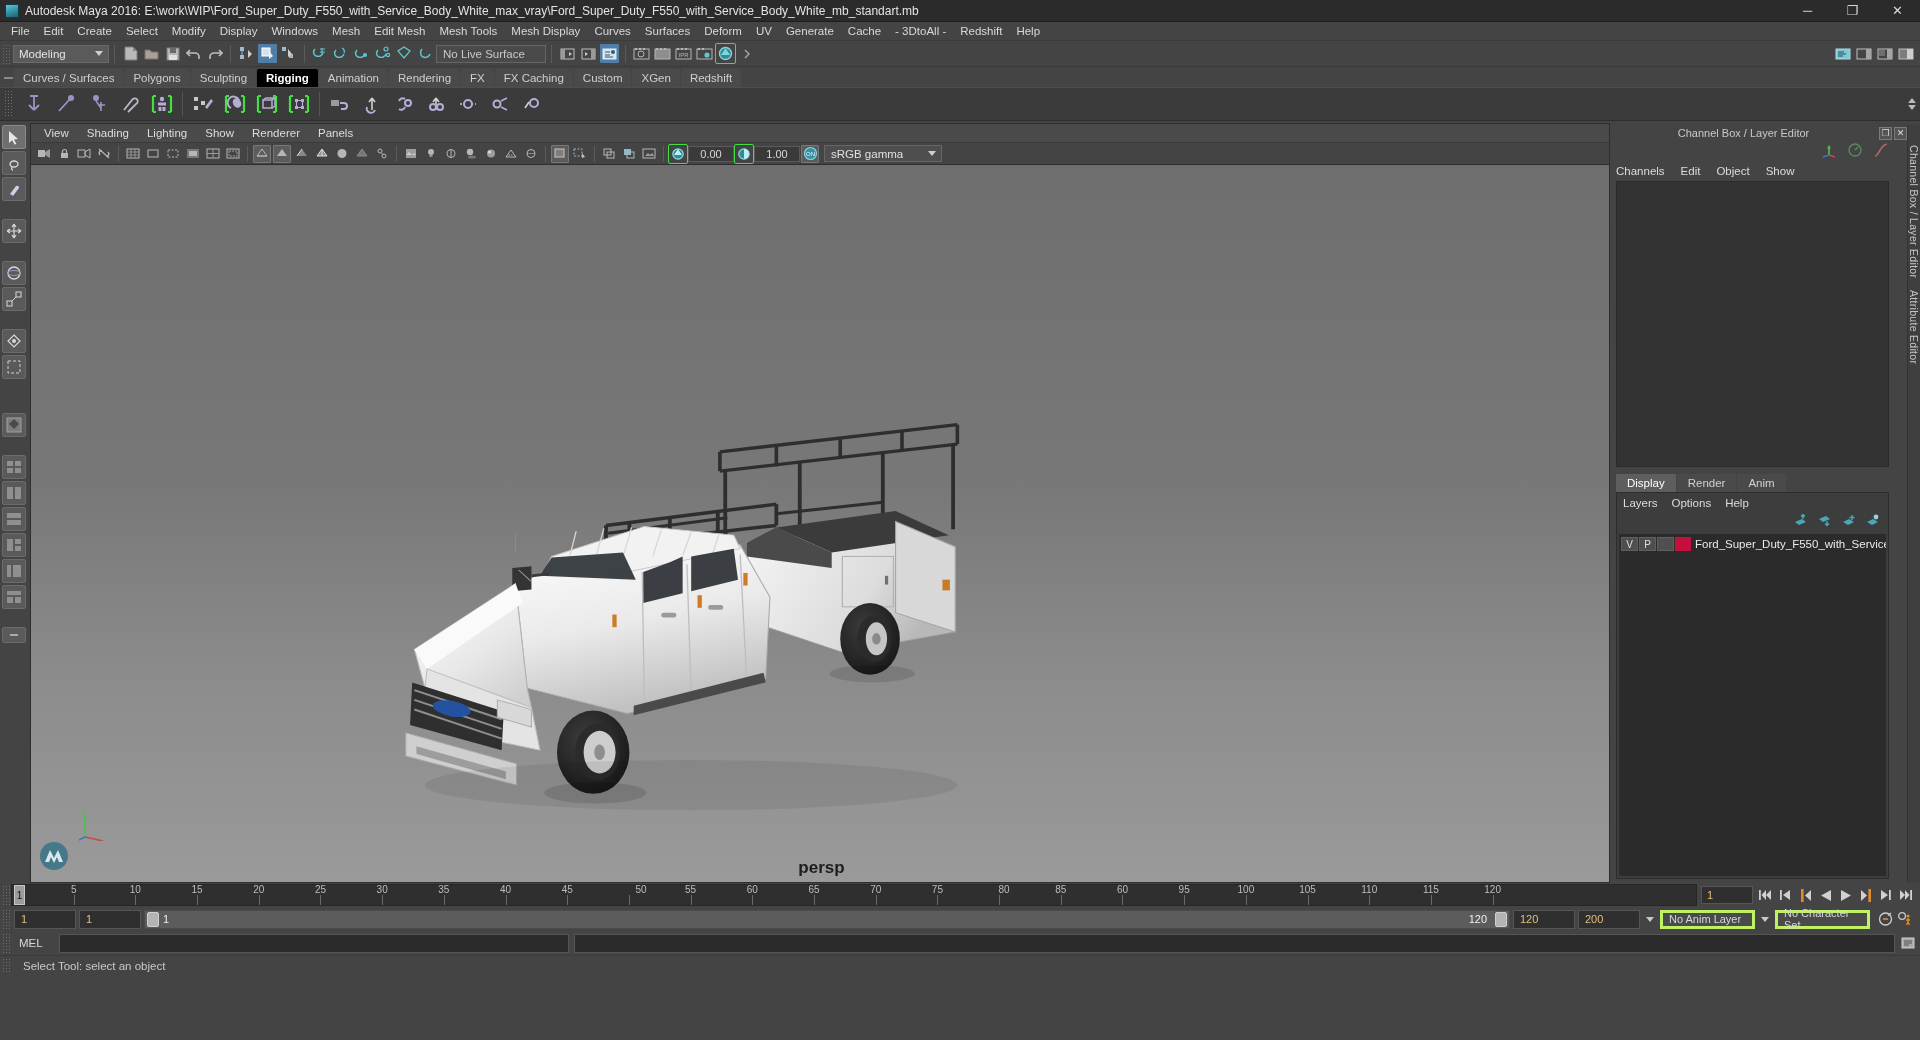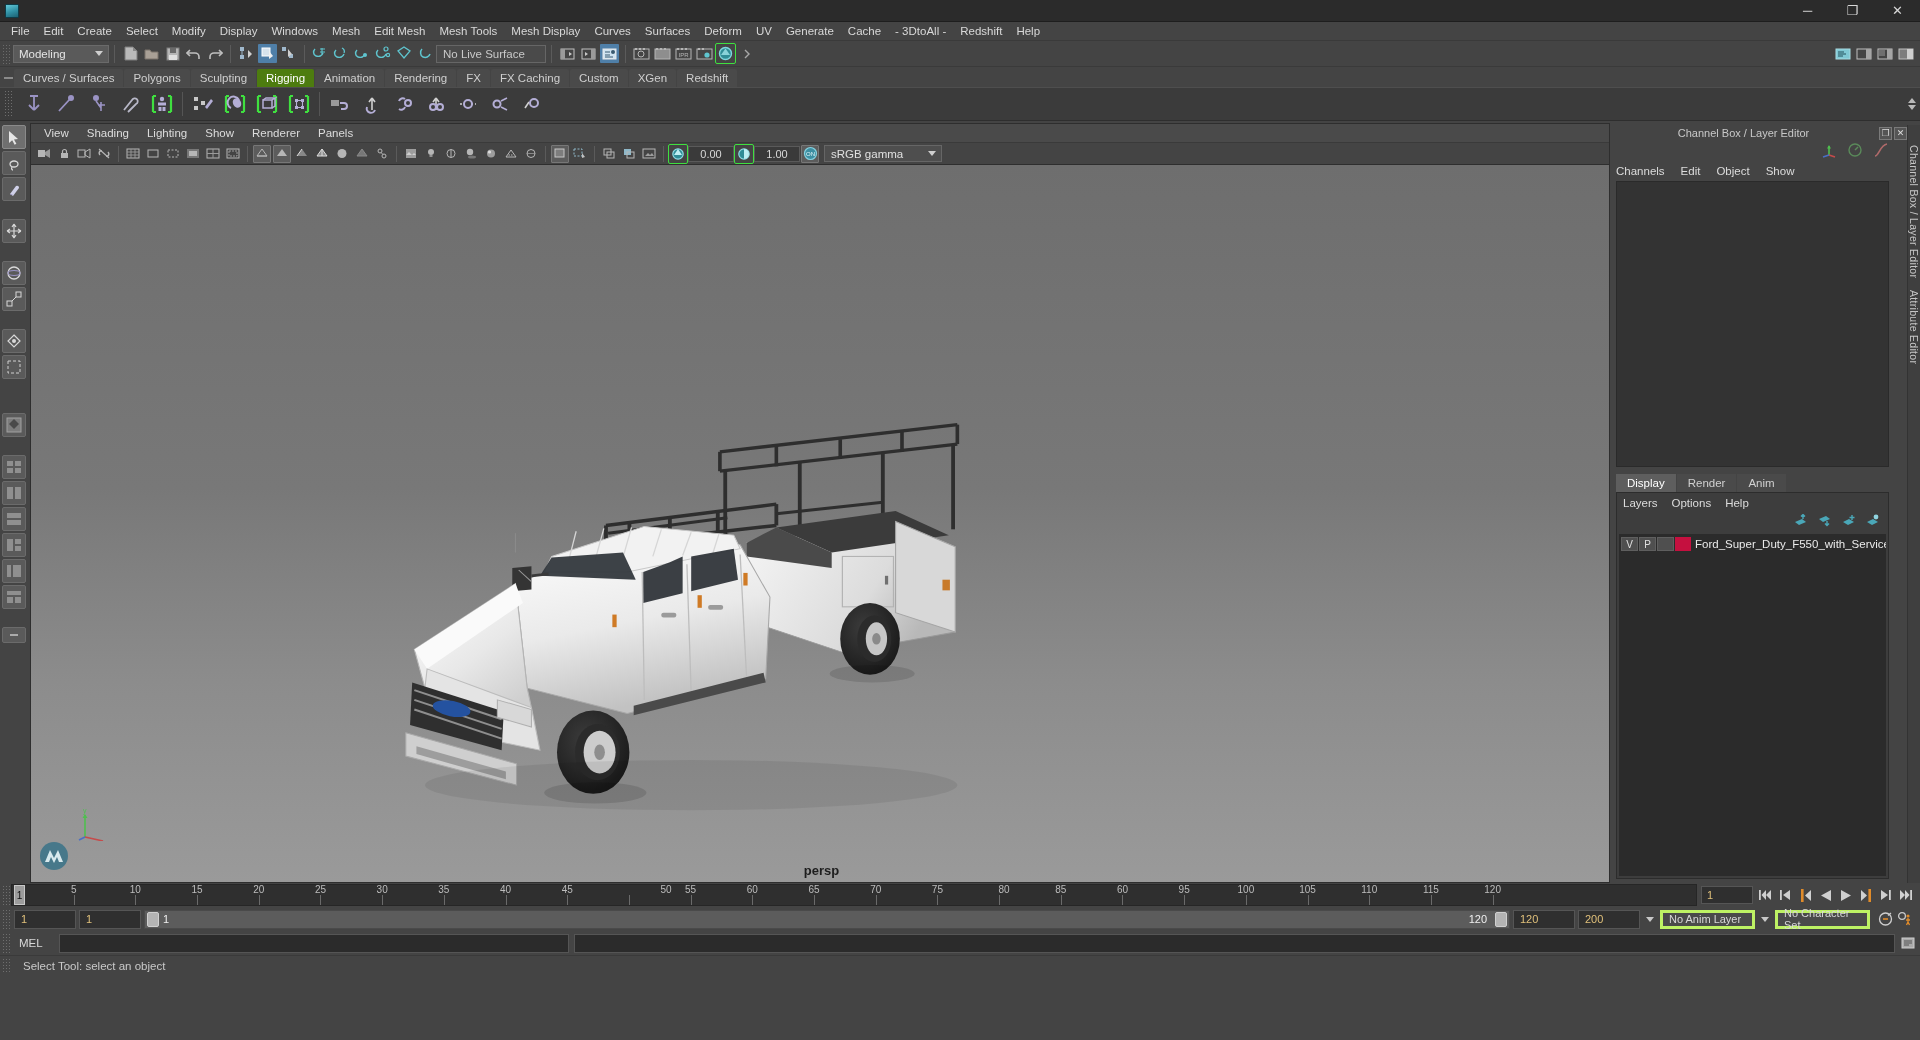--- a/index.html
+++ b/index.html
@@ -89,21 +89,21 @@
     width: 12px; height: 18px; display: flex; align-items: center; justify-content: center;
     flex: 0 0 auto;
   }
   .shelf-grip i { display:block; width: 9px; height: 2px; background: #8a8a8a; }
   .shelf-tab {
     height: 18px; line-height: 18px; padding: 0 9px;
     font-size: 11.5px; color: #cfcfcf; background: #4a4a4a;
     margin-right: 1px; border-top-left-radius: 2px; border-top-right-radius: 2px;
     white-space: nowrap;
   }
-  .shelf-tab.active { background: #4d7c0f; color: #ffffff; }
+  .shelf-tab.active { background: #000000; color: #ffffff; font-weight: bold; }
   .shelf-icons {
     height: 34px; background: #3b3b3b; display: flex; align-items: center;
     padding-left: 4px; border-top: 1px solid #4e4e4e; border-bottom: 1px solid #2e2e2e;
   }
   .shelf-grip2 {
     width: 10px; height: 28px; flex: 0 0 auto;
     background-image: radial-gradient(#6e6e6e 0.8px, transparent 0.9px);
     background-size: 3px 3px; margin-right: 4px;
   }
   .shelf-btn {
@@ -157,21 +157,21 @@
     position: absolute; right: 5px; width: 0; height: 0;
     border-left: 4px solid transparent; border-right: 4px solid transparent;
     border-top: 5px solid #cfcfcf;
   }
   .vp-canvas {
     flex: 1 1 auto; position: relative; overflow: hidden;
     background: linear-gradient(180deg,#6e6e6e 0%,#787878 45%,#8c8c8c 72%,#9a9a9a 100%);
   }
   .vp-label {
     position: absolute; bottom: 4px; left: 3px; right: 0; text-align: center;
-    font-size: 13px; color: #1e1e1e; font-weight: bold;
+    font-size: 17px; color: #1e1e1e; font-weight: bold;
   }
   .axis-gizmo { position: absolute; left: 46px; bottom: 38px; }
   .maya-logo { position: absolute; left: 8px; bottom: 8px; opacity: .9; }
 
   
   .right-panel { width: 310px; background: #444444; display: flex; flex-direction: column; margin-top: 4px; }
   .rp-titlebar { height: 16px; display: flex; align-items: center; position: relative; }
   .dotline { flex: 1 1 auto; height: 1px; background-image: radial-gradient(#767676 0.8px, transparent 0.9px); background-size: 4px 4px; background-repeat: repeat-x; margin: 0 6px; }
   .rp-title { font-size: 11px; color: #c8c8c8; white-space: nowrap; }
   .rp-btn { width: 13px; height: 13px; border: 1px solid #7a7a7a; background: #555; display: flex; align-items: center; justify-content: center; font-size: 9px; color: #ddd; margin-left: 2px; }
@@ -224,20 +224,21 @@
   
   .helpline { height: 20px; background: #444; display: flex; align-items: center; padding-left: 2px; border-top: 1px solid #3a3a3a; }
   .help-grip { width: 9px; height: 16px; flex: 0 0 auto; background-image: radial-gradient(#6e6e6e 0.8px, transparent 0.9px); background-size: 3px 3px; }
   .help-text { font-size: 11.5px; color: #c9c9c9; padding-left: 12px; }
 </style>
 </head>
 <body>
 
 <div class="titlebar">
   <div class="title-icon"></div>
+  <div class="title-text">Autodesk Maya 2016: E:\work\WIP\Ford_Super_Duty_F550_with_Service_Body_White_max_vray\Ford_Super_Duty_F550_with_Service_Body_White_mb_standart.mb</div>
   <div class="win-btns">
     <div class="win-btn">─</div>
     <div class="win-btn">❐</div>
     <div class="win-btn close">✕</div>
   </div>
 </div>
 
 <div class="menubar" id="menubar">
     <div class="menu-item">File</div>
     <div class="menu-item">Edit</div>
@@ -1233,21 +1234,21 @@
       <div class="ts-num" style="left: 308.468px;">25</div>
       <div class="ts-tick" style="left: 370.161px;"></div>
       <div class="ts-num" style="left: 370.161px;">30</div>
       <div class="ts-tick" style="left: 431.855px;"></div>
       <div class="ts-num" style="left: 431.855px;">35</div>
       <div class="ts-tick" style="left: 493.548px;"></div>
       <div class="ts-num" style="left: 493.548px;">40</div>
       <div class="ts-tick" style="left: 555.242px;"></div>
       <div class="ts-num" style="left: 555.242px;">45</div>
       <div class="ts-tick" style="left: 616.935px;"></div>
-      <div class="ts-num" style="left: 654px; text-align: center;">50</div>
+      <div class="ts-num" style="left: 629px; text-align: center;">50</div>
       <div class="ts-tick" style="left: 678.629px;"></div>
       <div class="ts-num" style="left: 678.629px;">55</div>
       <div class="ts-tick" style="left: 740.323px;"></div>
       <div class="ts-num" style="left: 740.323px;">60</div>
       <div class="ts-tick" style="left: 802.016px;"></div>
       <div class="ts-num" style="left: 802.016px;">65</div>
       <div class="ts-tick" style="left: 863.71px;"></div>
       <div class="ts-num" style="left: 863.71px;">70</div>
       <div class="ts-tick" style="left: 925.403px;"></div>
       <div class="ts-num" style="left: 925.403px;">75</div>

